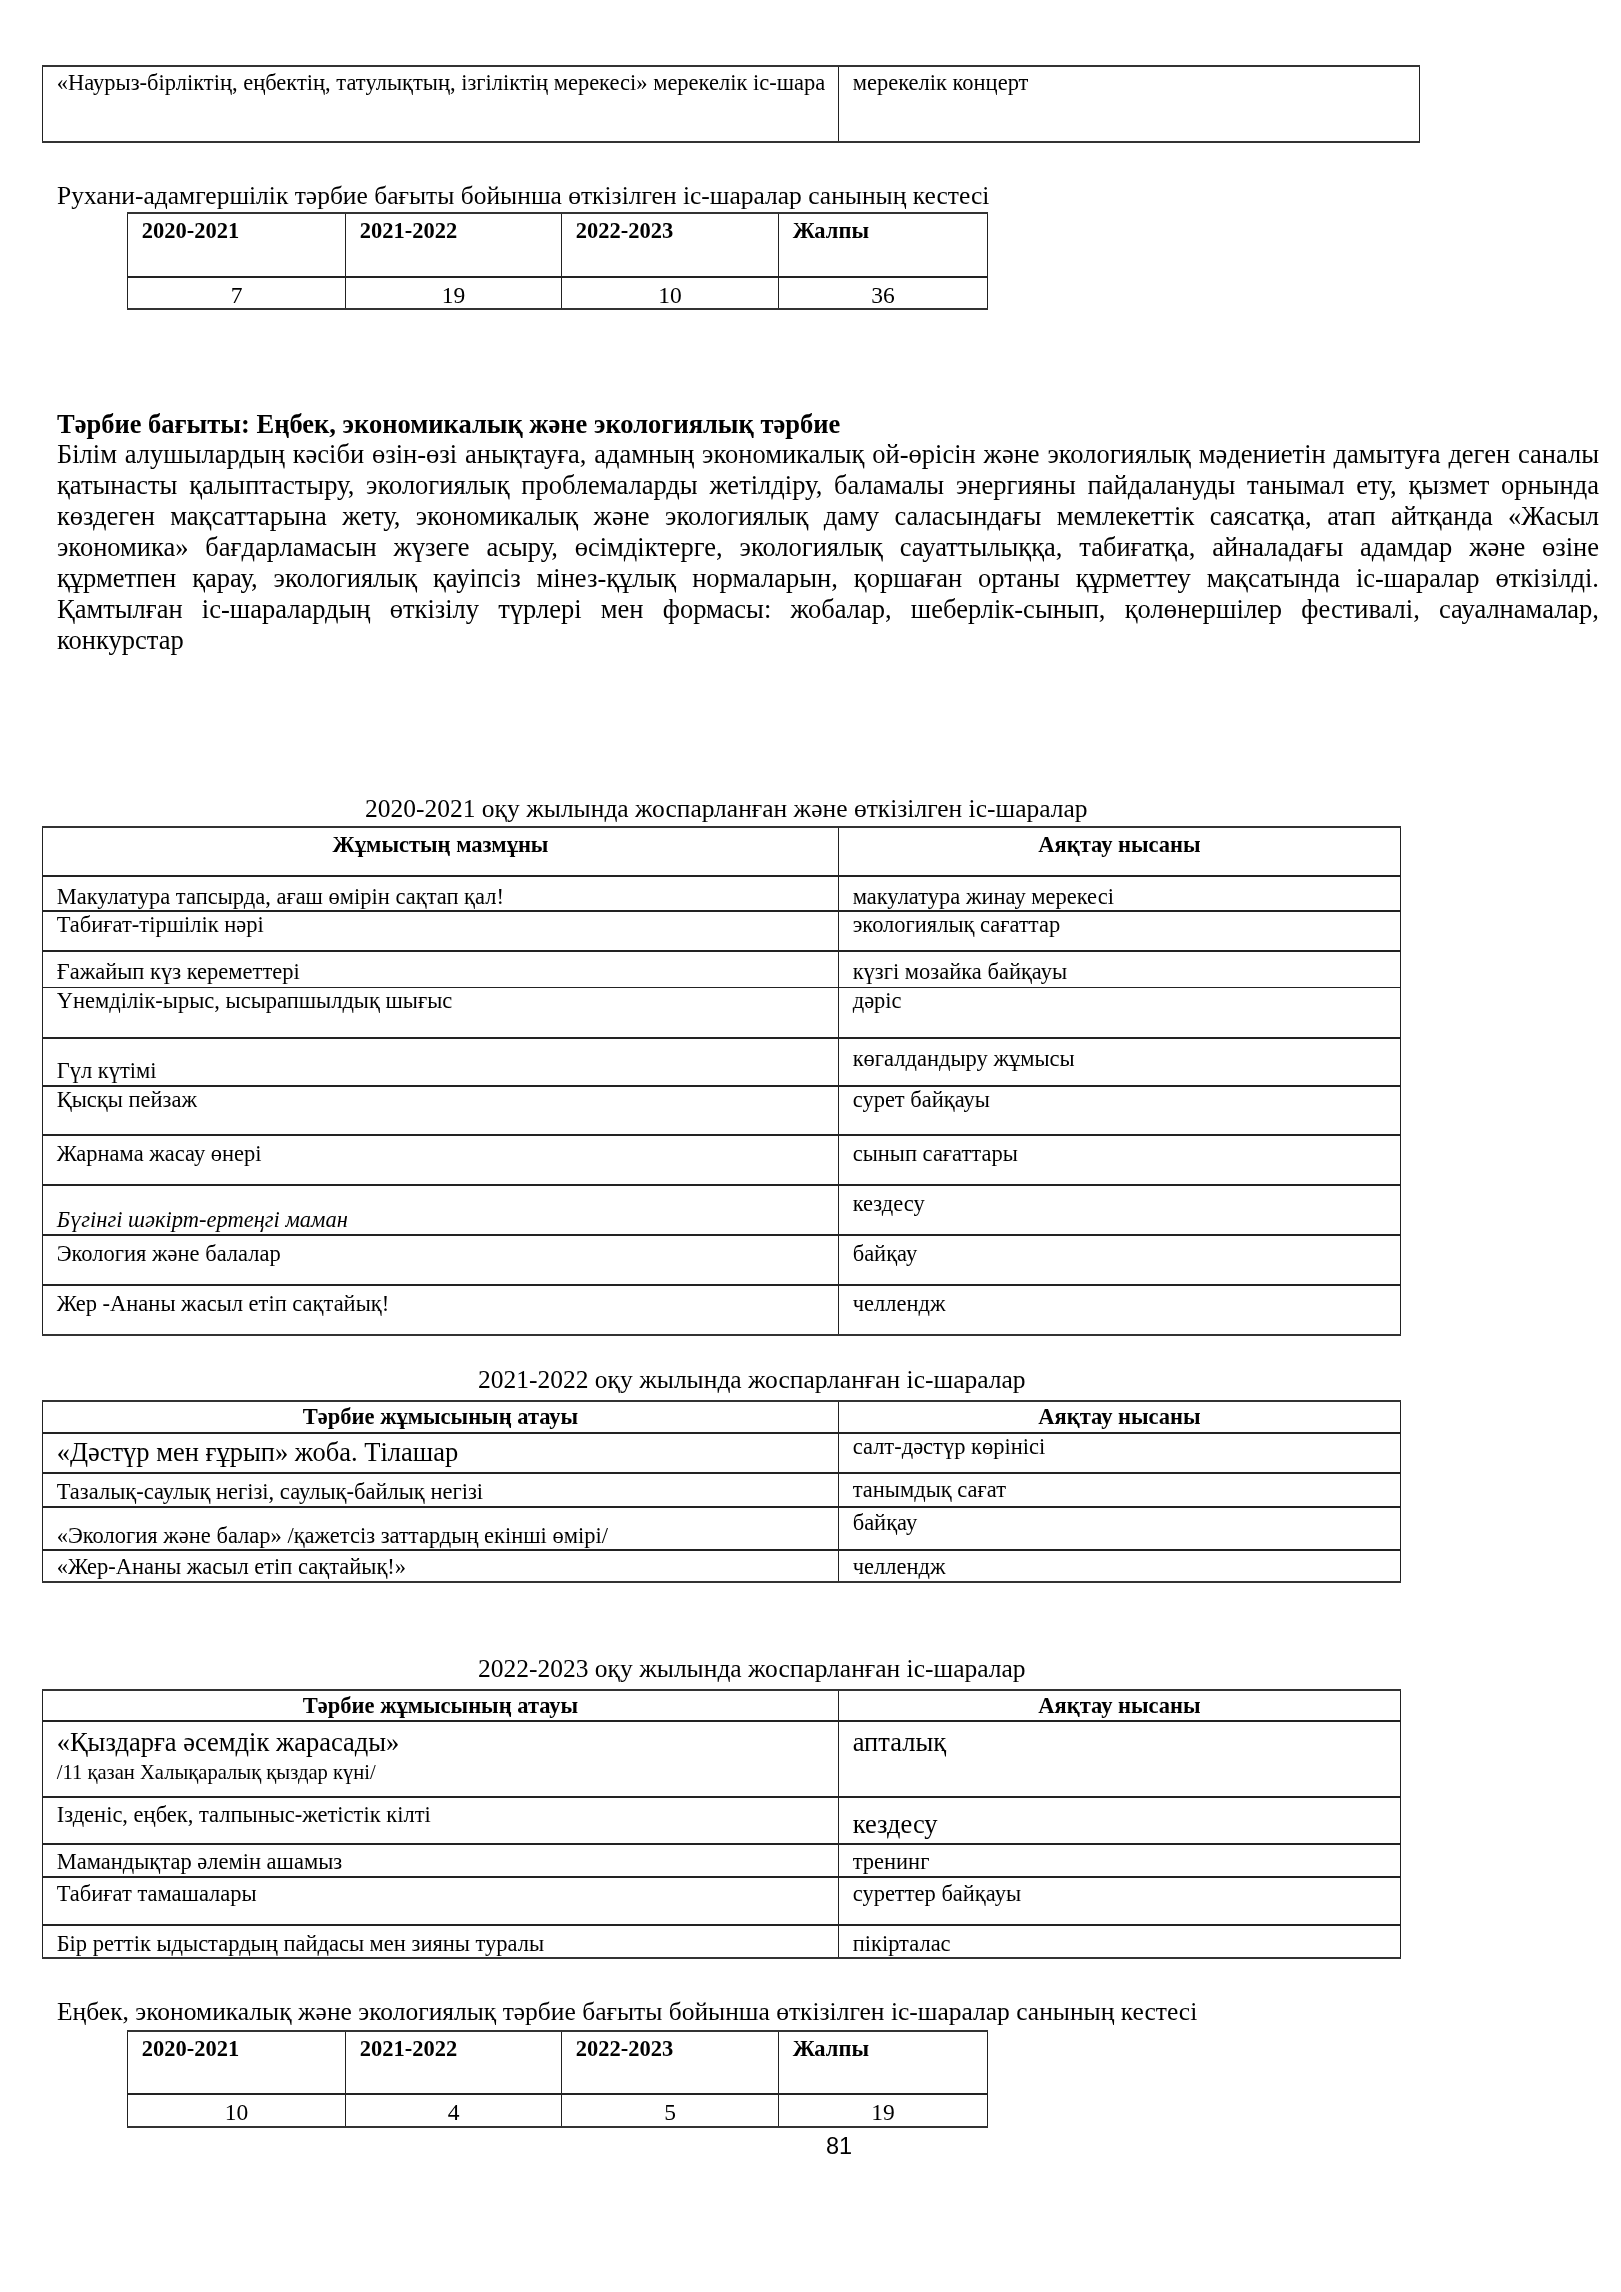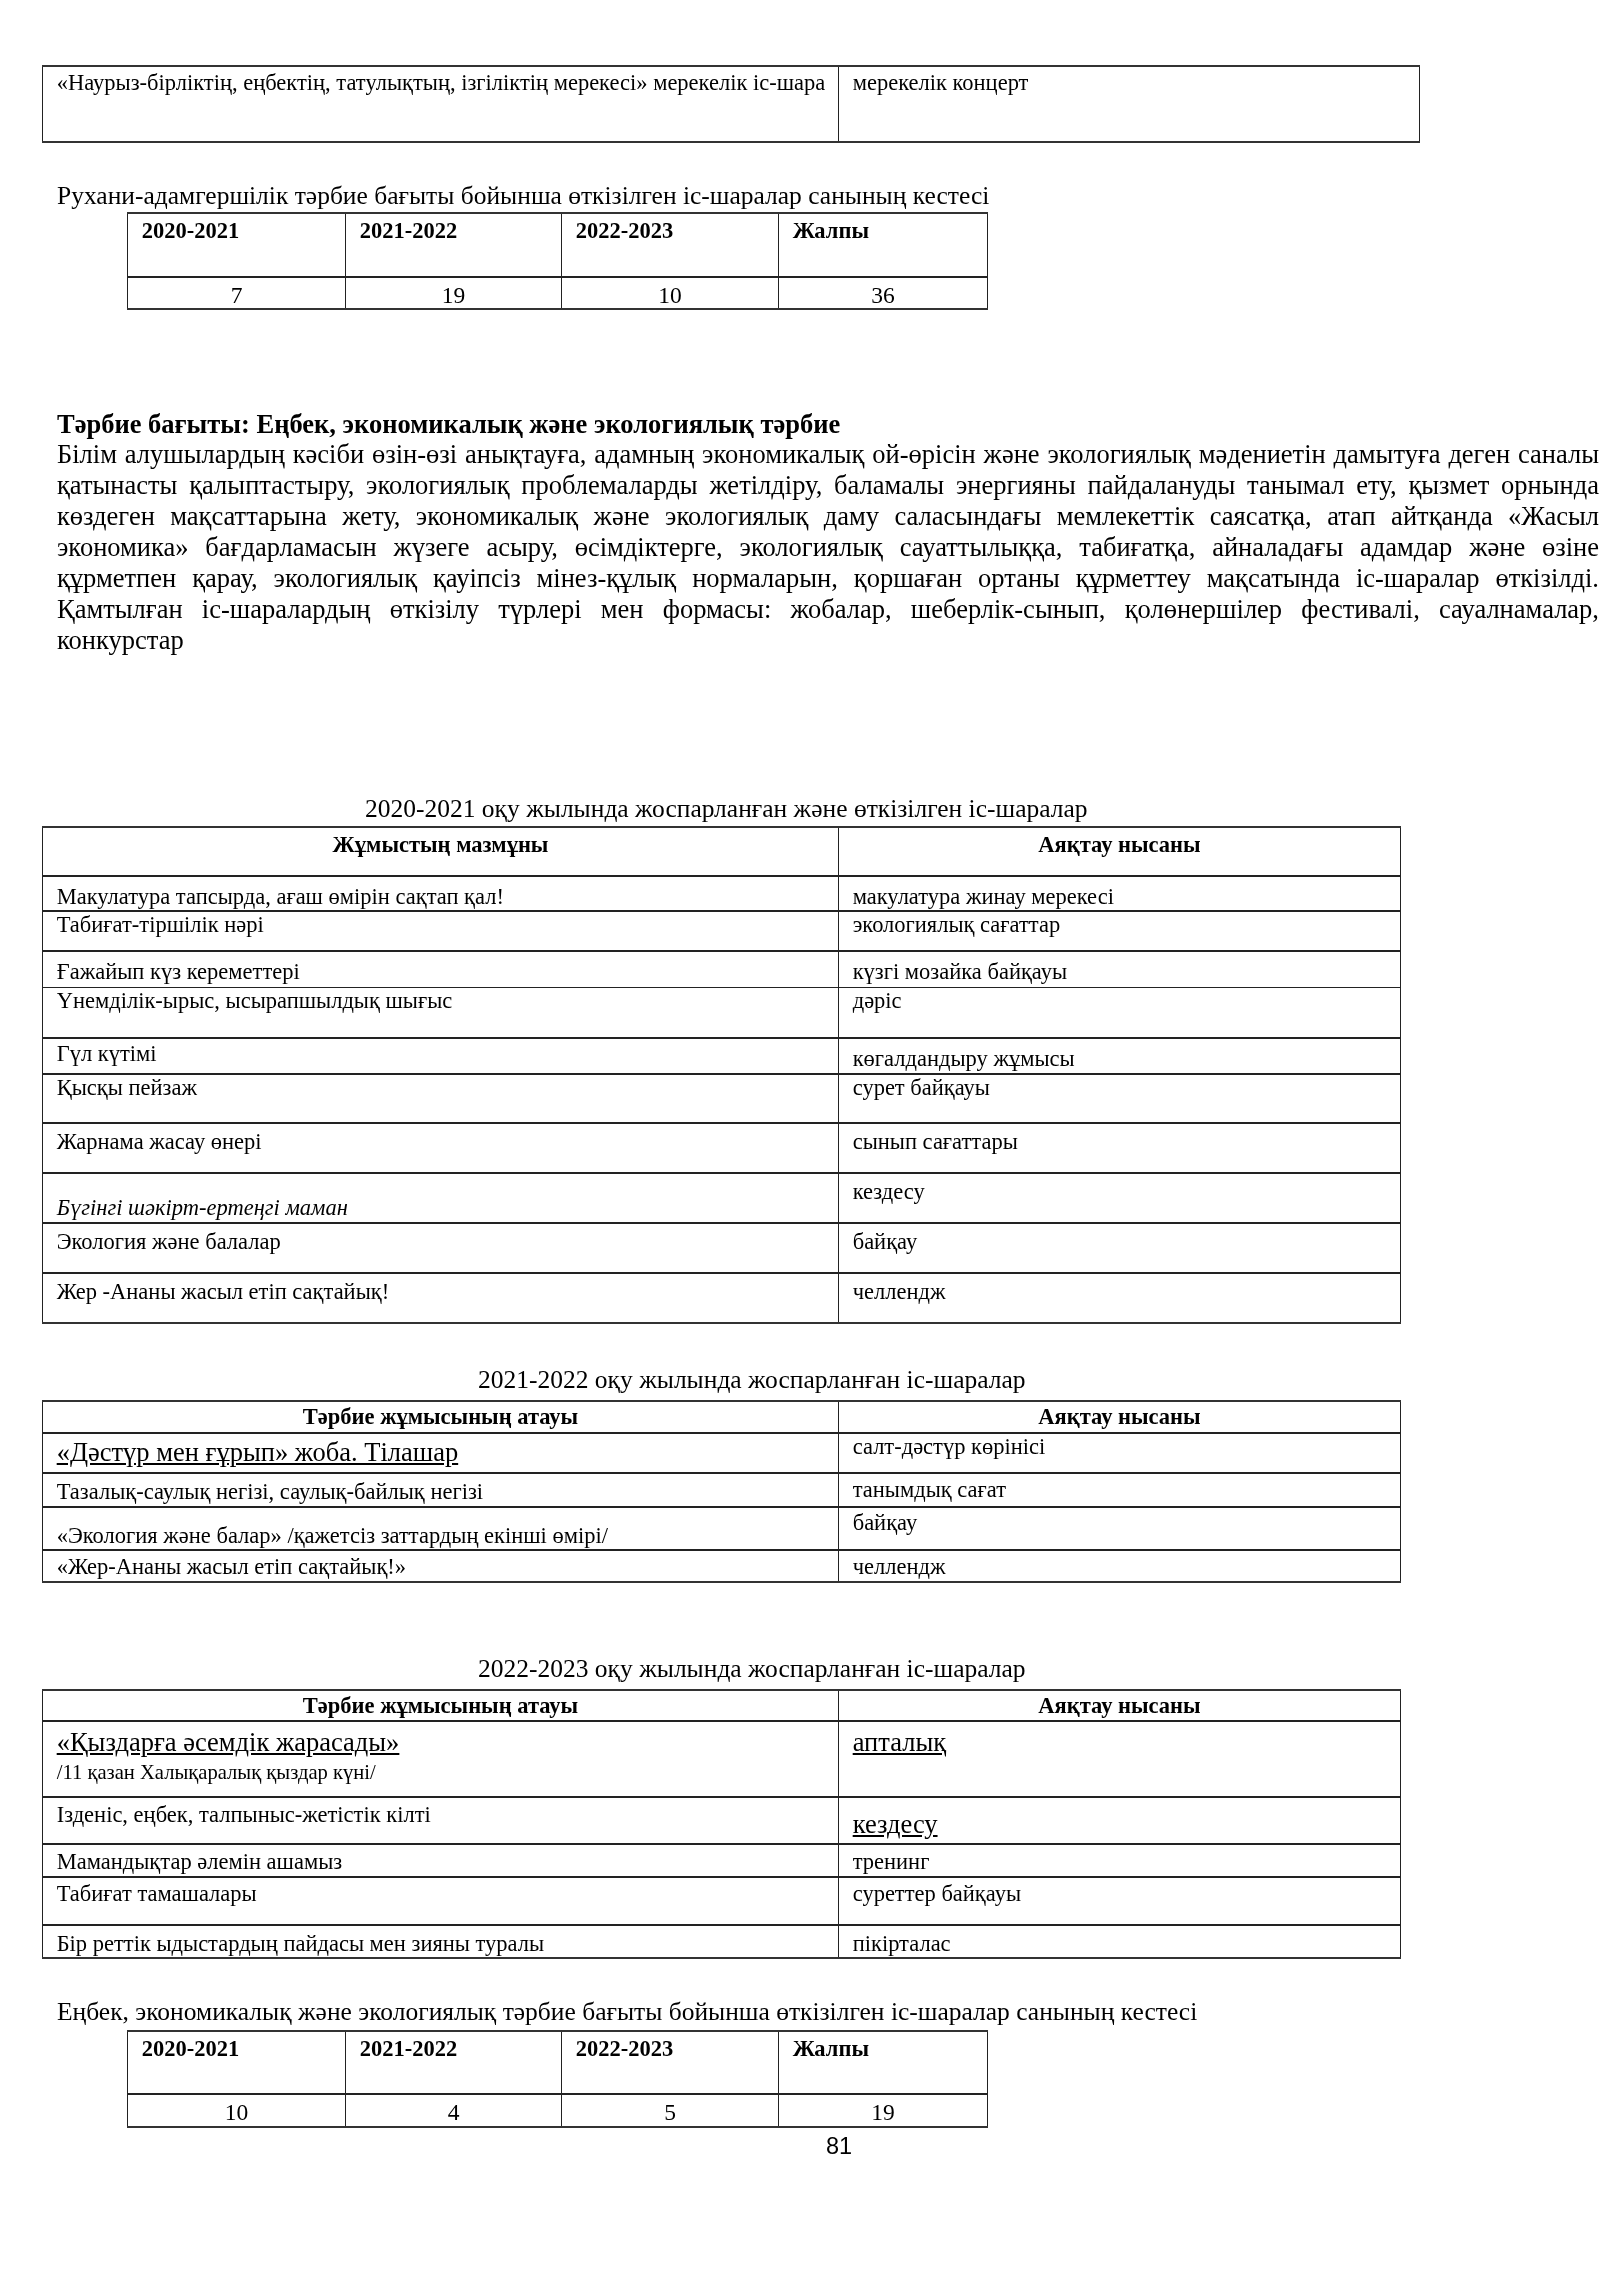--- a/index.html
+++ b/index.html
@@ -12,21 +12,21 @@
            overflow: hidden; }
   table.bordered { border-top: 2.9px solid #333; border-bottom: 2.9px solid #333; }
   tr.thickline td, tr.thickline th { border-top: 2.5px solid #222; }
   th.hc { text-align: center; font-weight: bold; padding-left: 0; padding-top: 3.9px; }
   .caption { font-size: 25.5px; line-height: 29px; white-space: nowrap; }
   .count th { font-weight: bold; padding-left: 13.7px; padding-top: 3.9px; font-size: 22.5px; }
   .count td { text-align: center; padding-left: 0; padding-top: 3.9px; font-size: 23.5px; }
   .heading { font-weight: bold; font-size: 26.5px; line-height: 30px; }
   .para { font-size: 26.5px; line-height: 31px; text-align: justify; text-align-last: left; }
   .pageno { font-family: "Liberation Sans", "DejaVu Sans", sans-serif; font-size: 23.5px; }
-  .big { font-size: 26.5px; line-height: 29px; text-decoration: underline; }
+  .big { font-size: 26.5px; line-height: 29px; }
   .small { font-size: 20.6px; }
 </style>
 </head>
 <body>
 
 <table class="bordered" style="left:42px; top:65px; width:1377px;">
   <colgroup>
       <col style="width:796px">
       <col style="width:581px">
     </colgroup>
@@ -86,21 +86,21 @@
   </tr>
   <tr class="thickline" style="height:36px;">
     <td style="padding-top:6.9px;">Ғажайып күз кереметтері</td>
     <td style="padding-top:6.9px;">күзгі мозайка байқауы</td>
   </tr>
   <tr style="height:51px;">
     <td>Үнемділік-ырыс, ысырапшылдық шығыс</td>
     <td>дәріс</td>
   </tr>
   <tr class="thickline" style="height:35px;">
-    <td style="padding-top:2px;">Гүл күтімі</td>
+    <td style="padding-top:19px;">Гүл күтімі</td>
     <td style="padding-top:6.9px;">көгалдандыру жұмысы</td>
   </tr>
   <tr class="thickline" style="height:49px;">
     <td>Қысқы пейзаж</td>
     <td>сурет байқауы</td>
   </tr>
   <tr class="thickline" style="height:50px;">
     <td style="padding-top:4.9px;">Жарнама жасау өнері</td>
     <td style="padding-top:4.9px;">сынып сағаттары</td>
   </tr>

